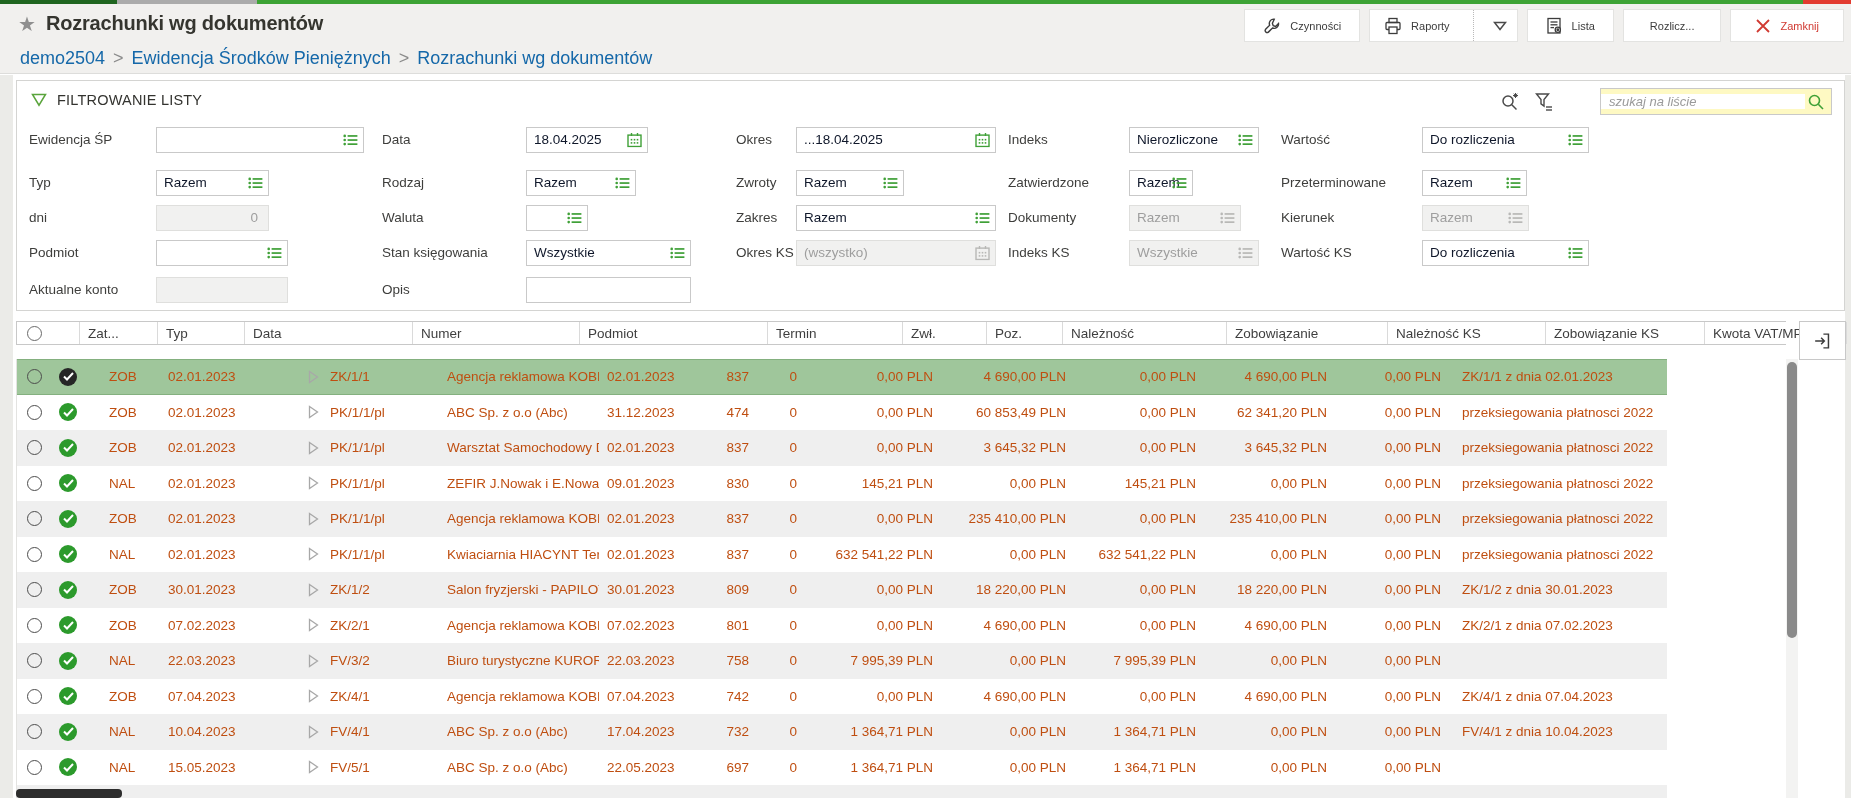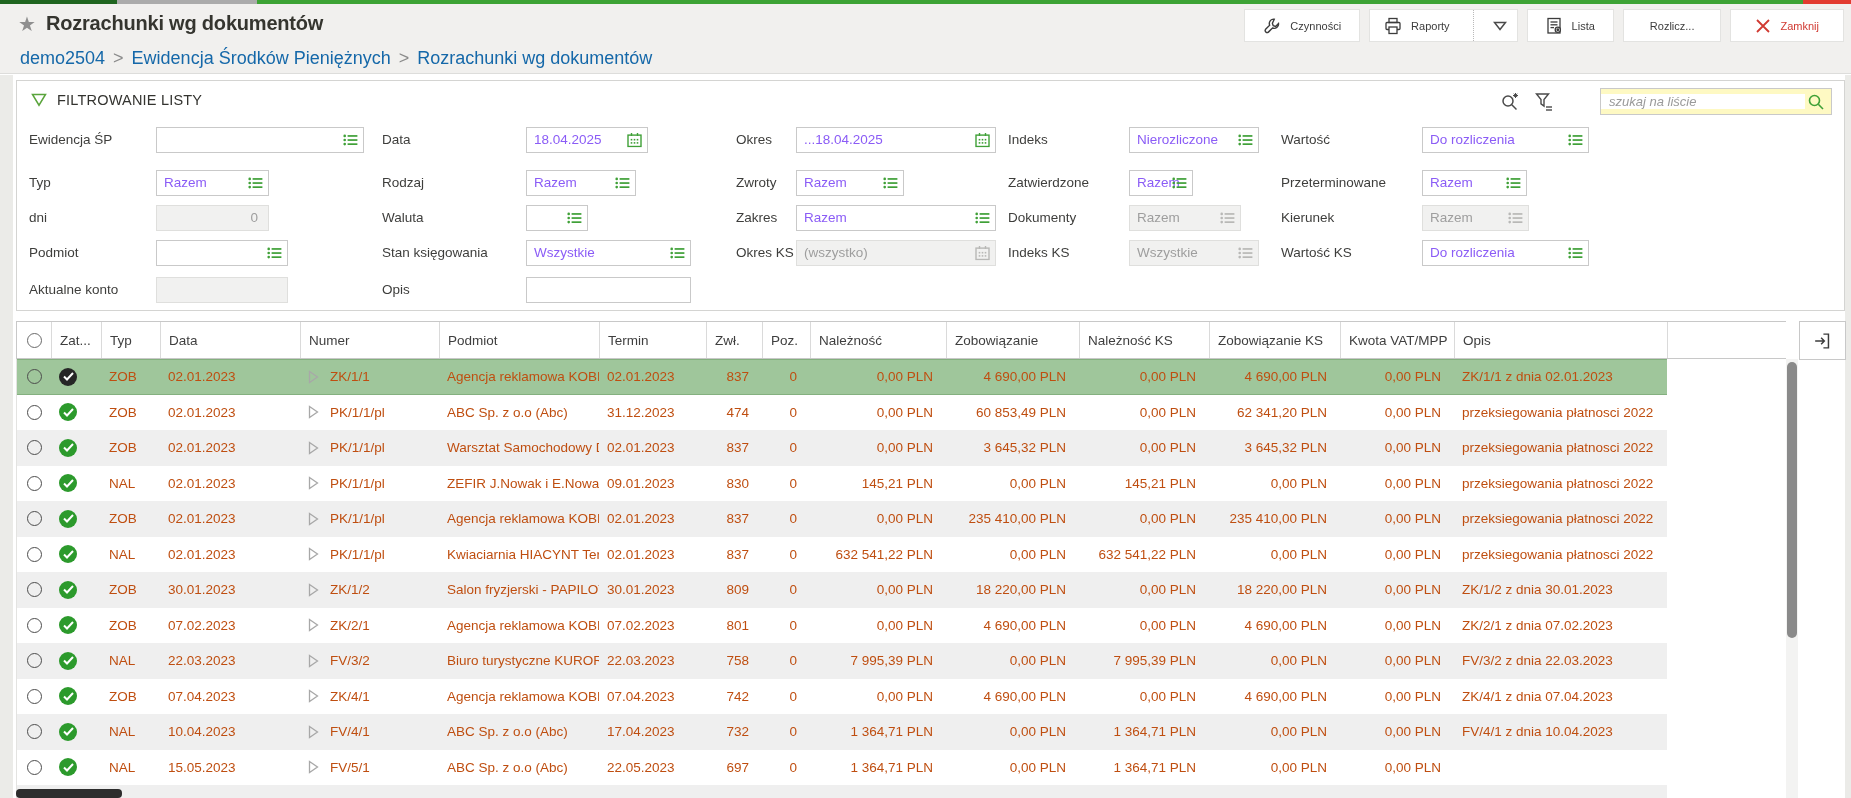--- a/index.html
+++ b/index.html
@@ -38,30 +38,30 @@
   .search-tools{position:absolute;right:290px;top:11px;display:flex;gap:14px;align-items:center;}
   .tool-icon{cursor:pointer;display:flex;}
   .search-box{position:absolute;right:12px;top:7px;width:232px;height:27px;border:1px solid #c9c9c9;
               display:flex;align-items:center;box-sizing:border-box;background:#fef9c3;}
   .search-box input{flex:1;border:0;outline:0;font-size:13px;padding:0 4px 0 8px;min-width:0;
                     font-family:"Liberation Sans",sans-serif;color:#444;}
   .search-box input::placeholder{font-style:italic;color:#9a9a9a;}
   .search-box .mag{padding:0 6px 0 2px;display:flex;cursor:pointer;}
   .flabel{position:absolute;font-size:13.5px;color:#3e3e3c;height:26px;line-height:26px;white-space:nowrap;}
   .field{position:absolute;height:26px;border:1px solid #c9c9c9;background:#fff;box-sizing:border-box;
-         font-size:13.5px;color:#8b5cf6;cursor:pointer;overflow:hidden;}
+         font-size:13.5px;color:#0f172a;cursor:pointer;overflow:hidden;}
   .field .val{display:block;line-height:24px;padding:0 22px 0 7px;white-space:nowrap;overflow:hidden;}
   .field .ficon{position:absolute;right:5px;top:50%;transform:translateY(-50%);display:flex;color:#3fa037;}
   .field.disabled{background:#f1f1f0;border-color:#dfdfdd;color:#9e9e9e;cursor:default;}
   .field.disabled .ficon{color:#b8b8b6;}
   .field.kind-number .val{text-align:right;padding-right:10px;}
   .field.kind-text .val{padding-right:7px;}
   
-  .t-header{position:absolute;left:16px;top:321px;width:1770px;height:38px;display:flex;background:#fff;
-            border:1px solid #c8c8c8;border-right:0;box-sizing:border-box;}
+  .t-header{position:absolute;left:16px;top:321px;width:1770px;height:24px;display:flex;background:#fff;
+            border:1px solid #c8c8c8;border-right:0;box-sizing:border-box;gap:28px;}
   .hcell{display:flex;align-items:center;padding:0 8px;font-size:13.5px;color:#3f3f3f;
          border-left:1px solid #dadada;box-sizing:border-box;white-space:nowrap;overflow:hidden;cursor:pointer;}
   .hcell:first-child{border-left:0;justify-content:center;padding:0;}
   .t-body{position:absolute;left:16px;top:359px;width:1651px;height:439px;overflow:hidden;
           border-left:1px solid #e3e3e1;box-sizing:border-box;}
   .t-row{display:flex;height:35.5px;width:1650px;cursor:pointer;}
   .t-row.white{background:#fff;}
   .t-row.gray{background:#efefef;}
   .t-row.selected{background:#9fc69b;box-shadow:inset 0 1px 0 #84b07f, inset 0 -1px 0 #84b07f;}
   .cell{display:flex;align-items:center;padding:0 8px;font-size:13.5px;color:#bf4e10;
@@ -791,21 +791,20 @@
       </div>
       <div class="cell c-podmiot" style="flex: 0 0 160px; width: 160px;">Biuro turystyczne KUROR</div>
       <div class="cell c-termin" style="flex: 0 0 107px; width: 107px;">22.03.2023</div>
       <div class="cell c-zwl right" style="flex: 0 0 56px; width: 56px;">758</div>
       <div class="cell c-poz right" style="flex: 0 0 48px; width: 48px;">0</div>
       <div class="cell c-naleznosc right" style="flex: 0 0 136px; width: 136px;">7 995,39 PLN</div>
       <div class="cell c-zobowiazanie right" style="flex: 0 0 133px; width: 133px;">0,00 PLN</div>
       <div class="cell c-naleznosc_ks right" style="flex: 0 0 130px; width: 130px;">7 995,39 PLN</div>
       <div class="cell c-zobowiazanie_ks right" style="flex: 0 0 131px; width: 131px;">0,00 PLN</div>
       <div class="cell c-kwota_vat right" style="flex: 0 0 114px; width: 114px;">0,00 PLN</div>
-      <div class="cell c-opis" style="flex: 0 0 213px; width: 213px;">FV/3/2 z dnia 22.03.2023</div>
     </div>
     <div class="t-row white">
       <div class="cell c-radio" style="flex: 0 0 34px; width: 34px;">
         <span class="radio"></span>
       </div>
       <div class="cell c-zat" style="flex: 0 0 50px; width: 50px;">
         <span class="check">
           <svg width="11" height="9" viewBox="0 0 11 9" fill="none" stroke="#fff" stroke-width="2">
             <path d="M1 4.5L4 7.5L10 1"></path>
           </svg>

